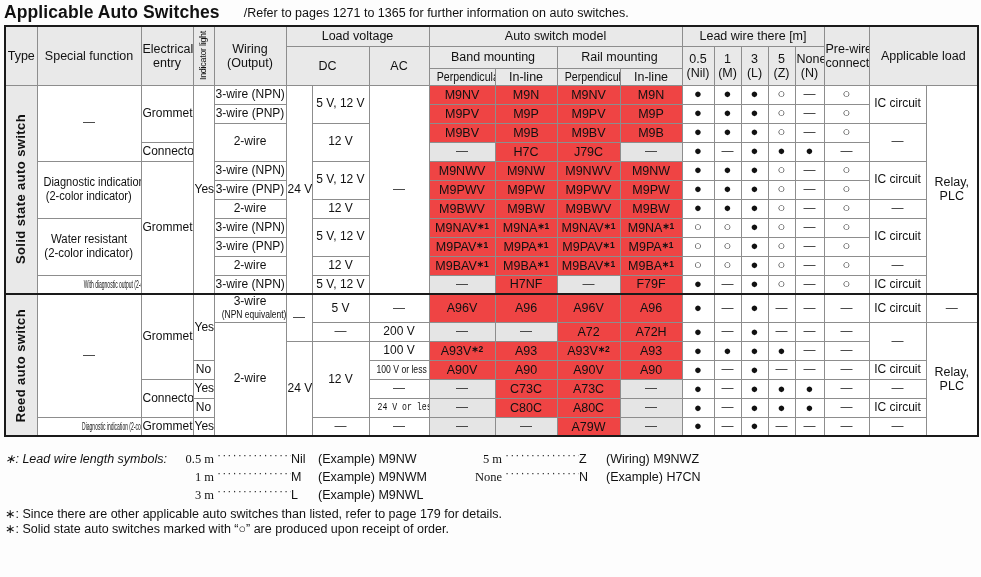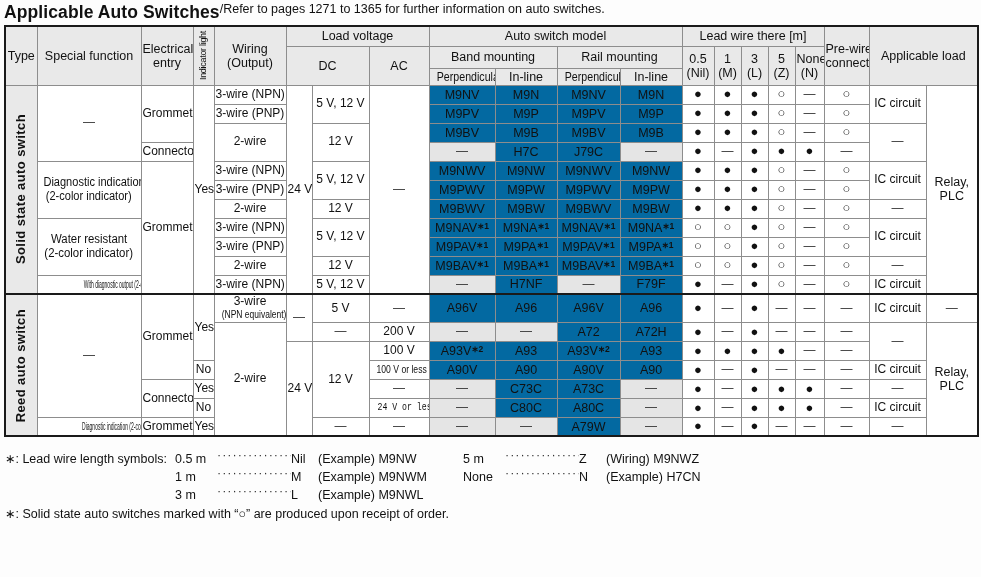--- a/index.html
+++ b/index.html
@@ -4,23 +4,23 @@
 <style>
   * { box-sizing: border-box; }
   html,body { margin:0; padding:0; }
   body {
     width: 981px; height: 577px; overflow: hidden;
     background: #fdfdfd; color: #111;
     font-family: "Liberation Sans", sans-serif;
   }
   .page { padding: 2px 4px 0 4px; }
 
-  .titlebar { display: flex; align-items: flex-start; margin: 0 0 2px 0; white-space: nowrap; }
+  .titlebar { display: flex; align-items: center; margin: 0 0 2px 0; white-space: nowrap; }
   .title { font-size: 17.5px; font-weight: bold; letter-spacing: 0.1px; }
-  .subtitle { font-size: 12.5px; }
+  .subtitle { font-size: 12.5px; margin-left: 24px; }
 
   table.aswt {
     border-collapse: collapse; table-layout: fixed;
     width: 973px; border: 2px solid #1a1a1a;
   }
   .aswt th, .aswt td {
     border: 1px solid #8d8d8d; padding: 0 1px;
     text-align: center; vertical-align: middle;
     font-weight: normal; overflow: hidden; line-height: 1.12;
   }
@@ -36,37 +36,37 @@
   td.k-vt { background: #e9e9e9; }
   .vwrap {
     writing-mode: vertical-rl; transform: rotate(180deg);
     margin: 0 auto; white-space: nowrap;
   }
   td.k-vt .vwrap { font-weight: bold; font-size: 13px; letter-spacing: 0.4px; }
   th.k-hv .vwrap { letter-spacing: -0.3px; }
 
   .k-p  { font-size: 12px; background: #fff; }
   .k-d  { font-size: 12px; background: #fff; color: #333; }
-  .k-m  { font-size: 12.5px; font-weight: bold; background: #0369a1; }
+  .k-m  { font-size: 12.5px; font-weight: bold; background: #ef4444; }
   .k-md { font-size: 12px; background: #e5e5e5; color: #333; }
   .k-f, .k-o { font-size: 13px; background: #fff; }
   .k-dd { font-size: 12px; background: #fff; color: #333; }
   .k-ld { font-size: 12.5px; background: #fff; }
 
   .ln { display: inline-block; white-space: nowrap; transform-origin: center center; }
   .l2 { font-size: 10px; }
   sup.sup { font-size: 8.5px; font-weight: bold; vertical-align: 3px; line-height: 0; }
 
   .fns { margin: 6px 0 0 1px; font-size: 12.5px; line-height: 14.5px; }
   .fn-line { white-space: nowrap; }
   .fn-indent { padding-left: 21px; }
   .gap { height: 5px; }
   .lw-line { white-space: nowrap; }
-  .lw-label { display: inline-block; width: 170px; }
-  .lw-len { display: inline-block; width: 42px; text-align: left; padding-right: 3px; }
+  .lw-label { display: inline-block; width: 170px; font-style: italic; }
+  .lw-len { display: inline-block; width: 42px; text-align: right; padding-right: 3px; font-family: Liberation Serif, serif; }
   .lw-dots { display: inline-block; width: 74px; overflow: hidden; letter-spacing: 1px; color: #333; vertical-align: baseline; }
   .lw-sym { display: inline-block; width: 27px; }
   .lw-ex { display: inline-block; width: 145px; }
 </style>
 </head>
 <body>
 
 <div class="page">
   <div class="titlebar">
     <span class="title">Applicable Auto Switches</span>
@@ -424,16 +424,17 @@
   </table>
 
   <div class="fns">
     <div class="gap"></div>
     <div>
         <div class="lw-line"><span class="lw-label">∗: Lead wire length symbols: </span><span class="lw-len">0.5 m</span><span class="lw-dots">···················</span><span class="lw-sym">Nil</span><span class="lw-ex">(Example) M9NW</span><span class="lw-len">5 m</span><span class="lw-dots">···················</span><span class="lw-sym">Z</span><span class="lw-ex">(Wiring) M9NWZ</span></div>
         <div class="lw-line"><span class="lw-label">&nbsp;</span><span class="lw-len">1 m</span><span class="lw-dots">···················</span><span class="lw-sym">M</span><span class="lw-ex">(Example) M9NWM</span><span class="lw-len">None</span><span class="lw-dots">···················</span><span class="lw-sym">N</span><span class="lw-ex">(Example) H7CN</span></div>
         <div class="lw-line"><span class="lw-label">&nbsp;</span><span class="lw-len">3 m</span><span class="lw-dots">···················</span><span class="lw-sym">L</span><span class="lw-ex">(Example) M9NWL</span></div>
       </div>
     <div class="gap"></div>
+    <div class="fn-line">∗: Since there are other applicable auto switches than listed, refer to page 179 for details.</div>
     <div class="fn-line">∗: Solid state auto switches marked with “○” are produced upon receipt of order.</div>
 
   </div>
 </div>
 
 </body></html>

